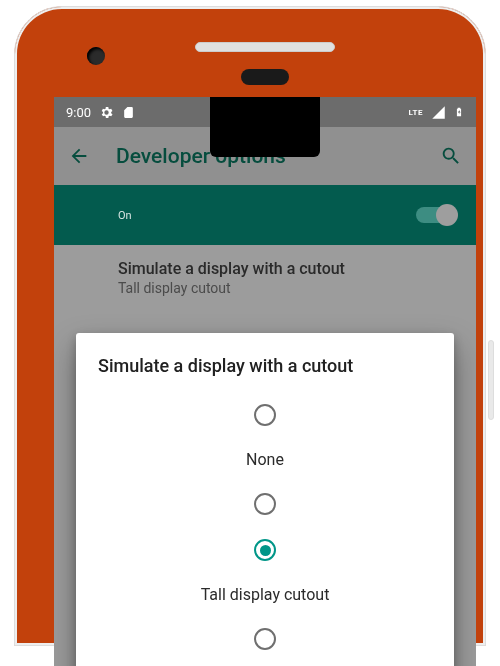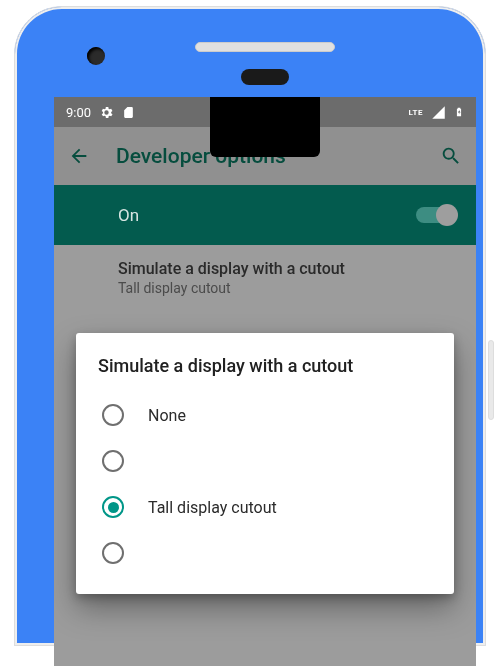--- a/index.html
+++ b/index.html
@@ -1,21 +1,21 @@
 <!DOCTYPE html>
 <html><head>
 <meta charset="utf-8">
 <style>
   * { box-sizing: border-box; margin: 0; padding: 0; }
   html, body { width: 500px; height: 666px; font-family: Roboto, "Helvetica Neue", Arial, sans-serif; background: #fff; overflow: hidden; }
 
   
   .device {
     position: absolute; left: 14px; top: 6px; width: 472px; height: 640px;
-    background: #3b82f6; border-radius: 48px 48px 0 0; border: 1px solid #ddd;
+    background: #c2410c; border-radius: 48px 48px 0 0; border: 1px solid #ddd;
     box-shadow: inset 0 0 0 2px #eee;
   }
   .side-button {
     position: absolute; right: 6px; top: 340px; width: 6px; height: 80px;
     background: #e9e9e9; border-radius: 3px; border: 1px solid #ddd;
   }
   .camera {
     position: absolute; left: 72px; top: 40px; width: 18px; height: 18px;
     background: #2b2b2b; border-radius: 50%;
     box-shadow: inset 2px 2px 3px #000;
@@ -57,21 +57,21 @@
     padding: 0 14px; gap: 26px;
   }
   .appbar .title { flex: 1; color: #064d3e; font-size: 21px; font-weight: 500; }
   .back-arrow, .search-icon { color: #064d3e; }
 
   
   .on-row {
     height: 60px; background: #035b4e; display: flex; align-items: center;
     justify-content: space-between; padding: 0 20px 0 64px; color: #d7e5e2;
   }
-  .on-row .label { font-size: 17px; }
+  .on-row .label { font-size: 11px; }
   .switch {
     width: 40px; height: 16px; background: #3d8d82; border-radius: 10px;
     position: relative;
   }
   .switch::after {
     content: ""; position: absolute; right: -2px; top: -3px;
     width: 22px; height: 22px; background: #9e9e9e; border-radius: 50%;
   }
 
   
@@ -87,21 +87,21 @@
   }
 
   
   .dialog {
     position: absolute; left: 22px; right: 22px; top: 236px;
     background: #fff; border-radius: 3px; z-index: 30;
     box-shadow: 0 14px 30px rgba(0,0,0,.35), 0 4px 10px rgba(0,0,0,.25);
     padding: 22px 22px 18px 22px;
   }
   .dialog .dtitle { font-size: 18px; font-weight: 500; color: #212121; margin-bottom: 16px; }
-  .option { display: flex; align-items: center; gap: 24px; padding: 12px 4px; cursor: pointer; }
+  .option { display: flex; align-items: center; gap: 24px; padding: 12px 4px; cursor: pointer; flex-direction: column; }
   .radio {
     width: 22px; height: 22px; border: 2px solid #6f6f6f; border-radius: 50%;
     display: inline-flex; align-items: center; justify-content: center; flex: 0 0 22px;
   }
   .radio.selected { border-color: #009688; }
   .radio.selected::after {
     content: ""; width: 11px; height: 11px; background: #009688; border-radius: 50%;
   }
   .option .olabel { font-size: 16px; color: #2b2b2b; }
 </style>

